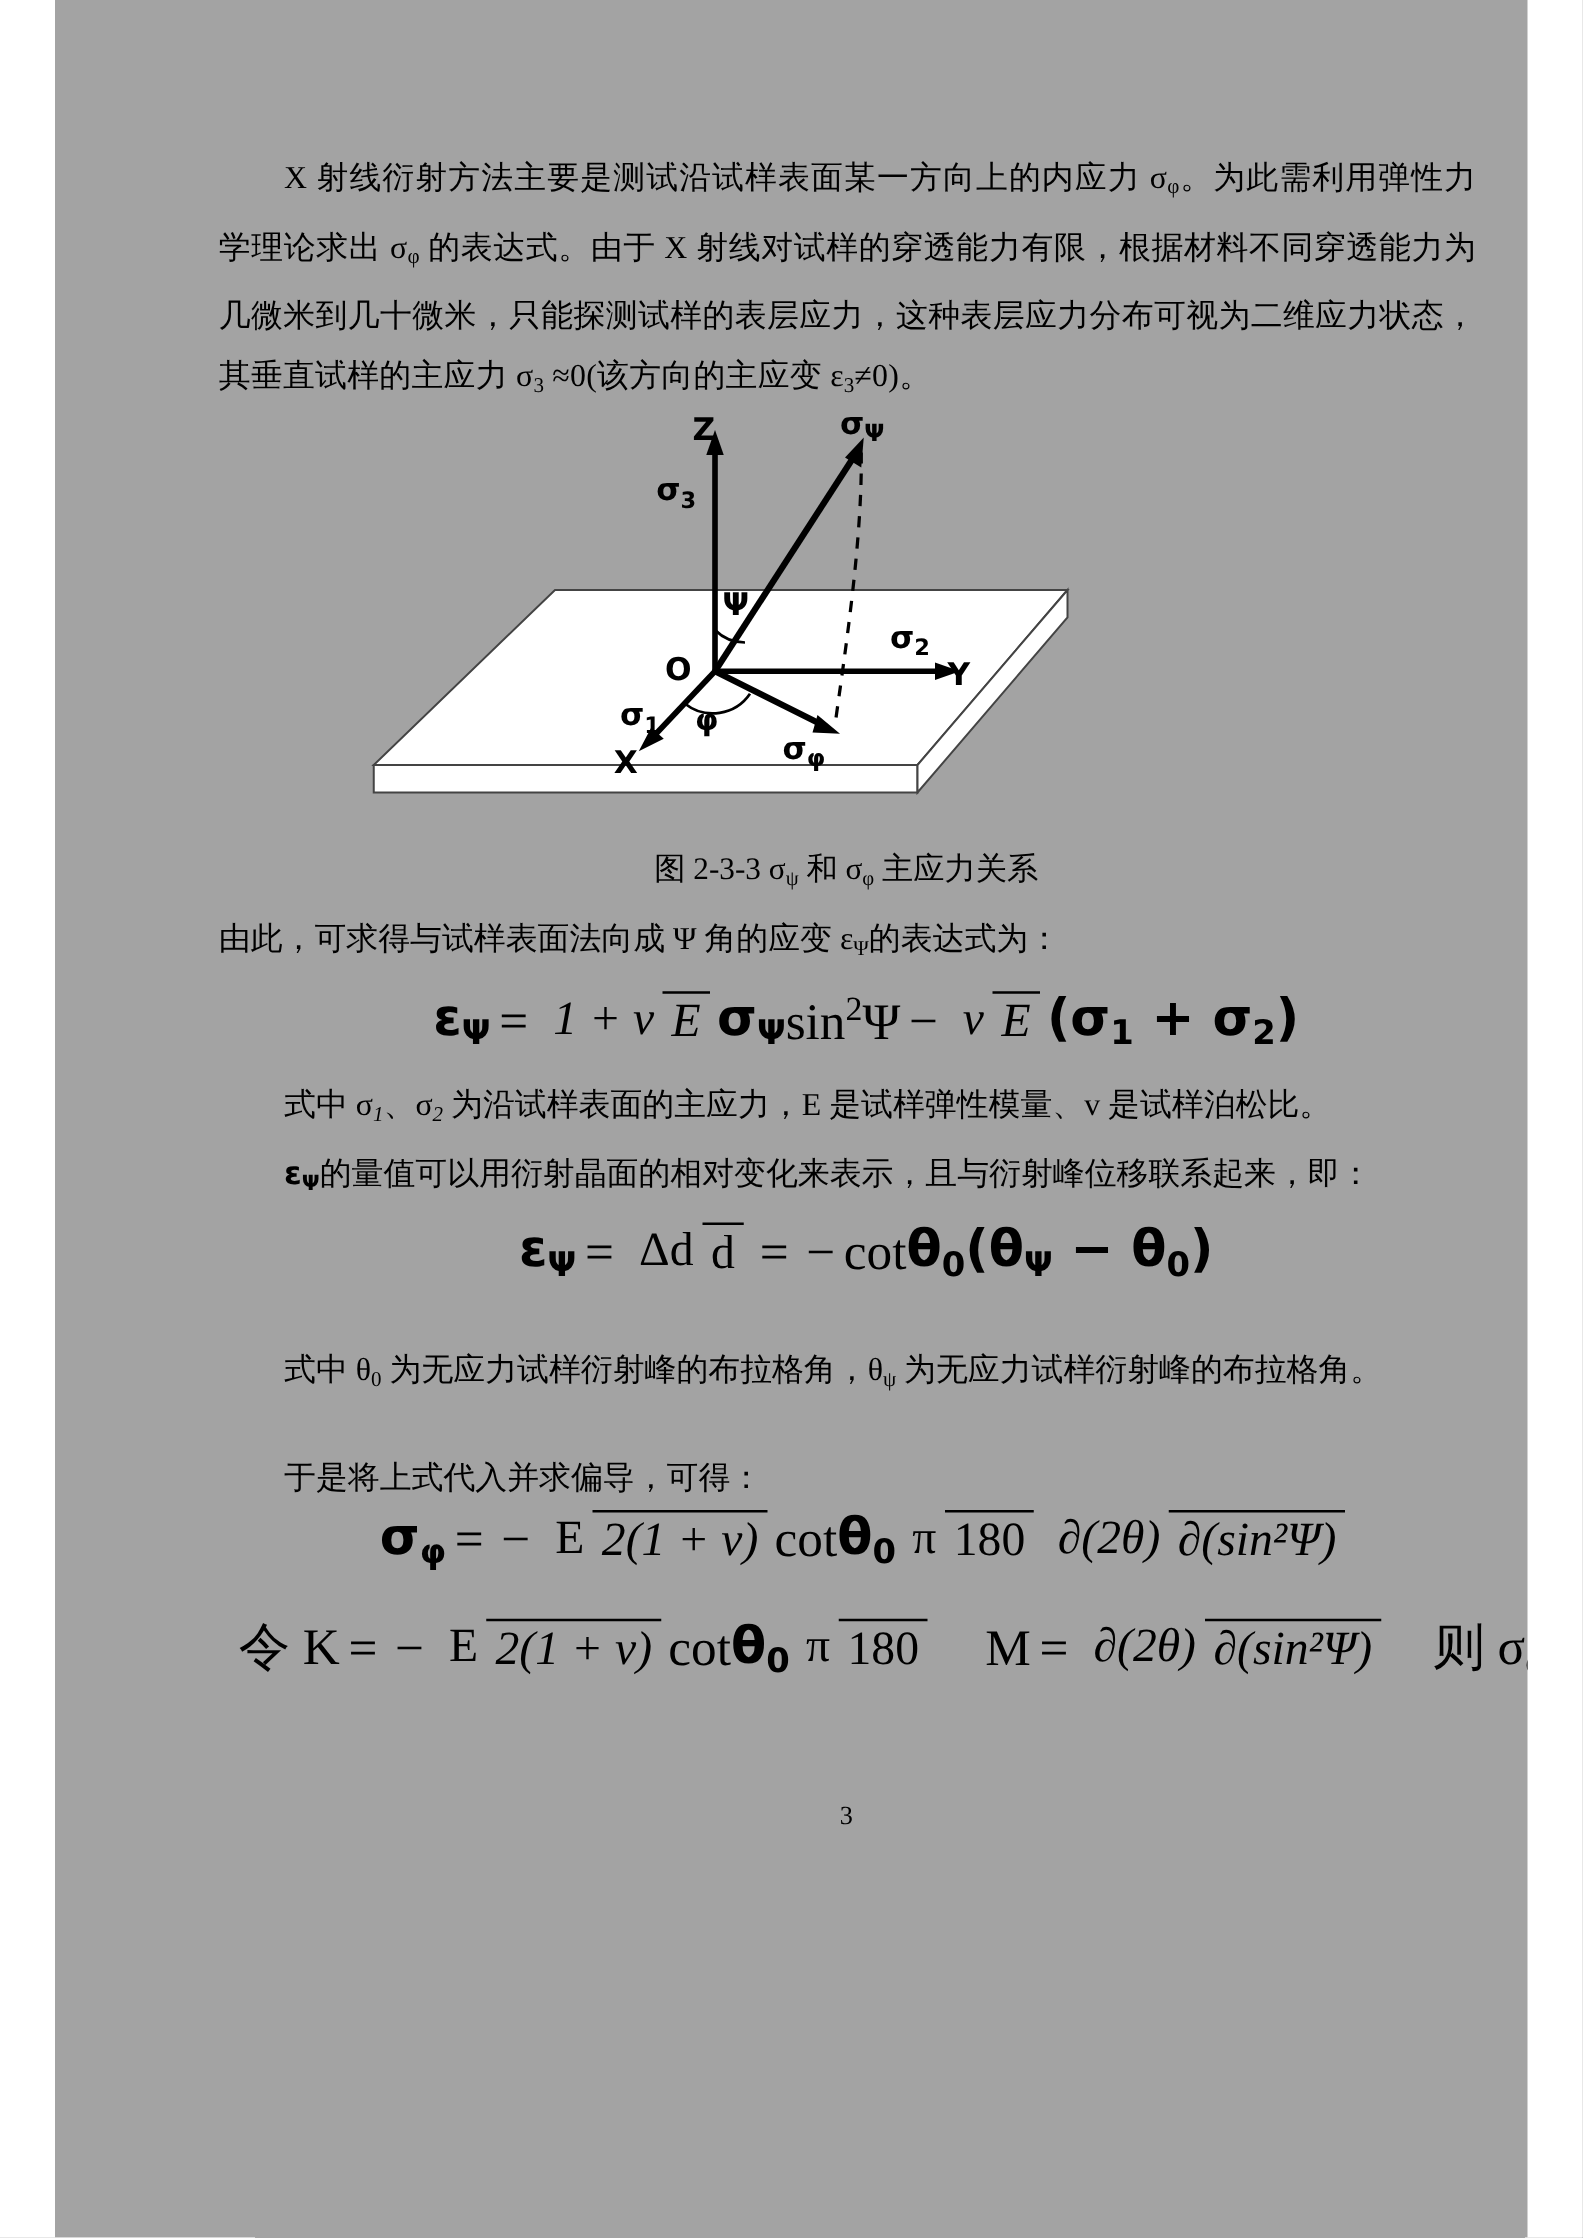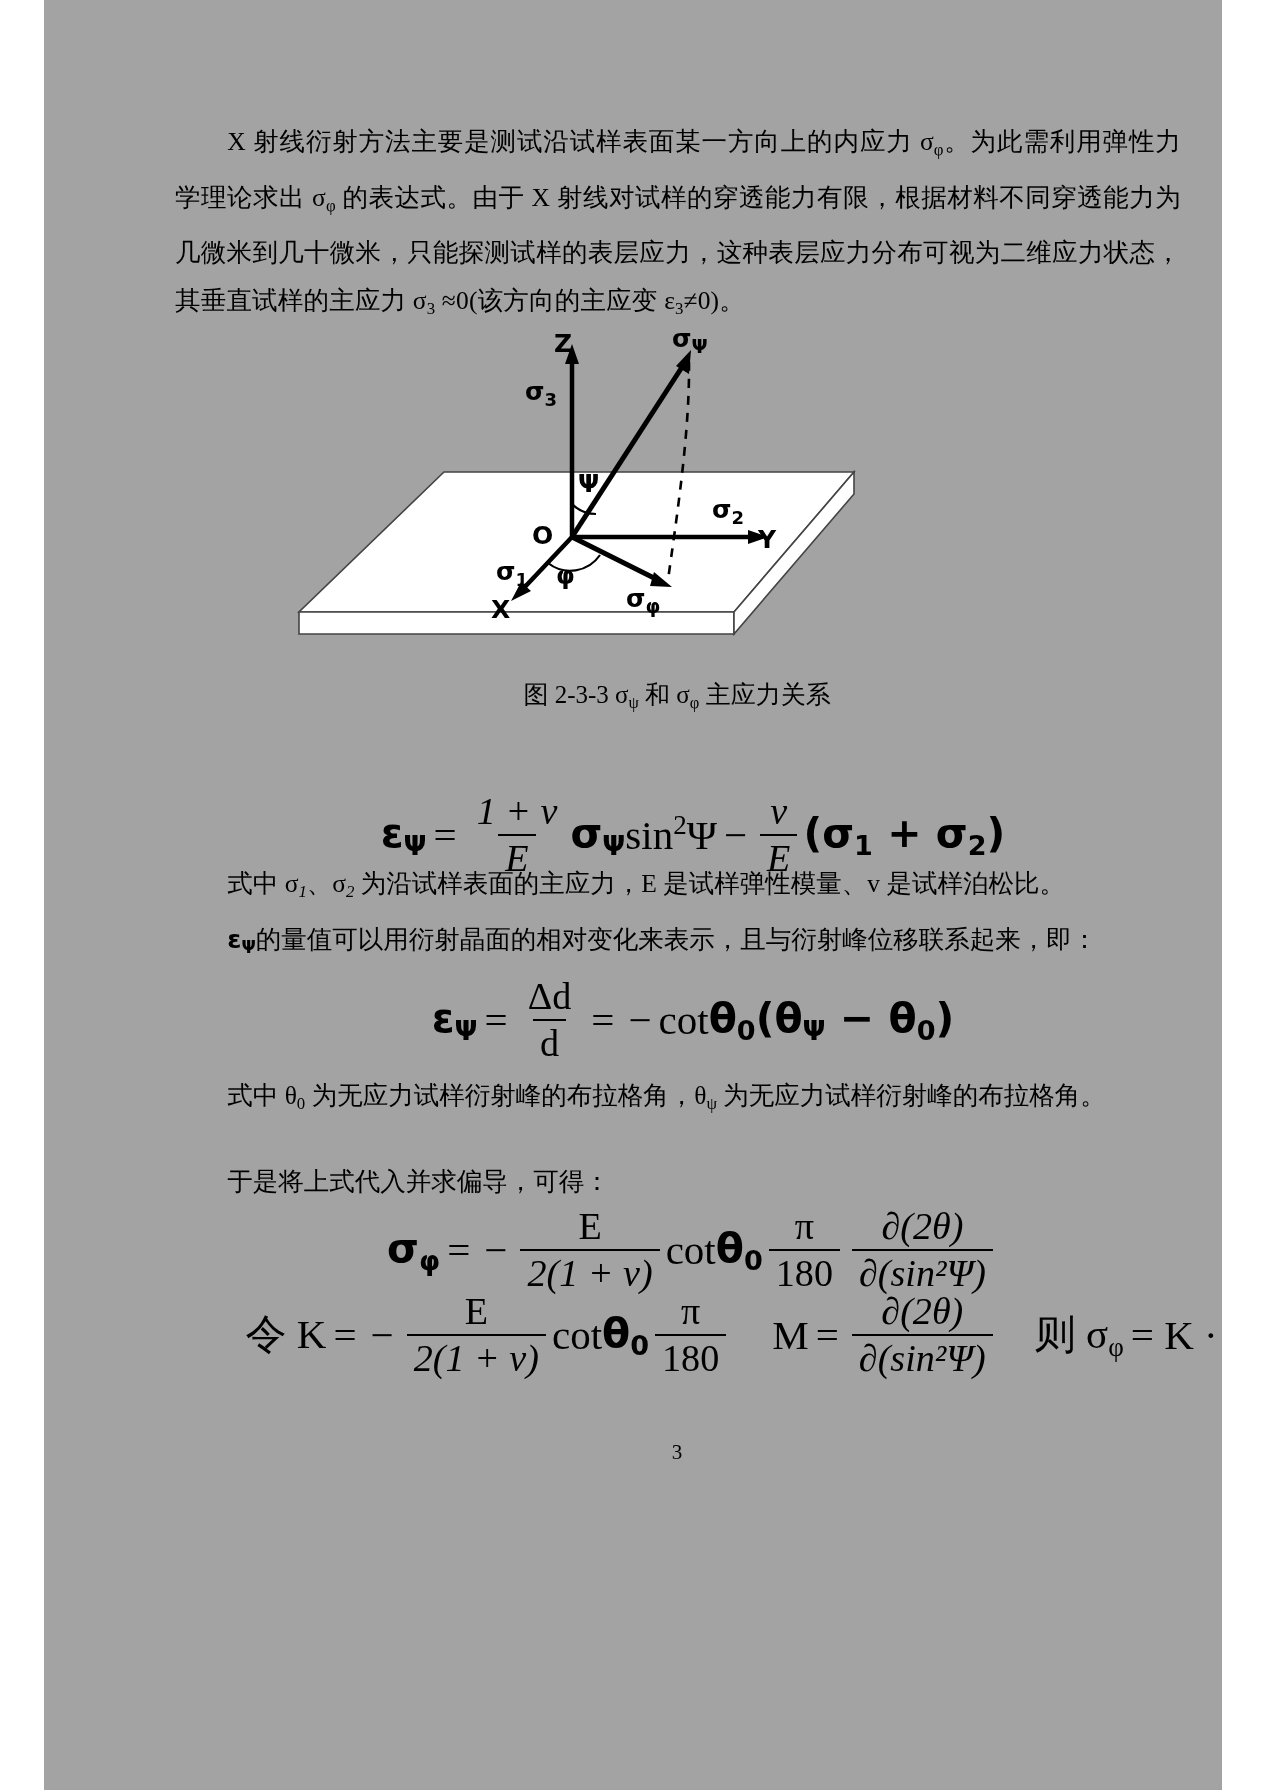--- a/index.html
+++ b/index.html
@@ -74,21 +74,21 @@
   }
   .eq-inline {
     display: inline-flex;
     align-items: center;
     justify-content: center;
     font-size: 41px;
     white-space: nowrap;
   }
   .frac {
     display: inline-flex;
-    flex-direction: column;
+    flex-direction: row;
     align-items: center;
     vertical-align: middle;
     margin: 0 6px;
     line-height: 1.12;
   }
   .frac .num { padding: 0 7px 1px 7px; font-size: 0.93em; }
   .frac .den { padding: 1px 7px 0 7px; border-top: 2px solid #000; font-size: 0.93em; }
   .op { margin: 0 7px; }
   .mi { font-style: italic; }
   .symbol { font-family: "DejaVu Sans", sans-serif; font-weight: bold; }
@@ -162,20 +162,21 @@
       <text x="628" y="25" font-family="DejaVu Sans, sans-serif" font-size="25" font-weight="bold">σ<tspan font-size="19" dy="6">Ψ</tspan></text>
       <text x="582" y="285" font-family="DejaVu Sans, sans-serif" font-size="25" font-weight="bold">σ<tspan font-size="19" dy="6">φ</tspan></text>
 
       <text x="534" y="170" font-family="DejaVu Sans, sans-serif" font-size="25" font-weight="bold">Ψ</text>
       <text x="512" y="262" font-family="DejaVu Sans, sans-serif" font-size="24" font-weight="bold">φ</text>
     </svg>
   </div>
 
   <div class="figure-caption"><span>图 2-3-3 σ</span><span class="sub">ψ</span><span> 和 σ</span><span class="sub">φ</span><span> 主应力关系</span></div>
 
+  <div class="txtline" style="top:727px;"><span>由此，可求得与试样表面法向成 Ψ 角的应变 ε</span><span class="sub">Ψ</span><span>的表达式为：</span></div>
 
   <div class="eq-block" style="top:790px;">
     <span class="eq-inline">
       <span class="symbol"><span>ε</span><span class="sub">Ψ</span></span>
       <span class="op">=</span>
       <span class="frac">
         <span class="num mi">1 + v</span>
         <span class="den mi">E</span>
       </span>
       <span class="symbol"><span>σ</span><span class="sub">Ψ</span></span>

